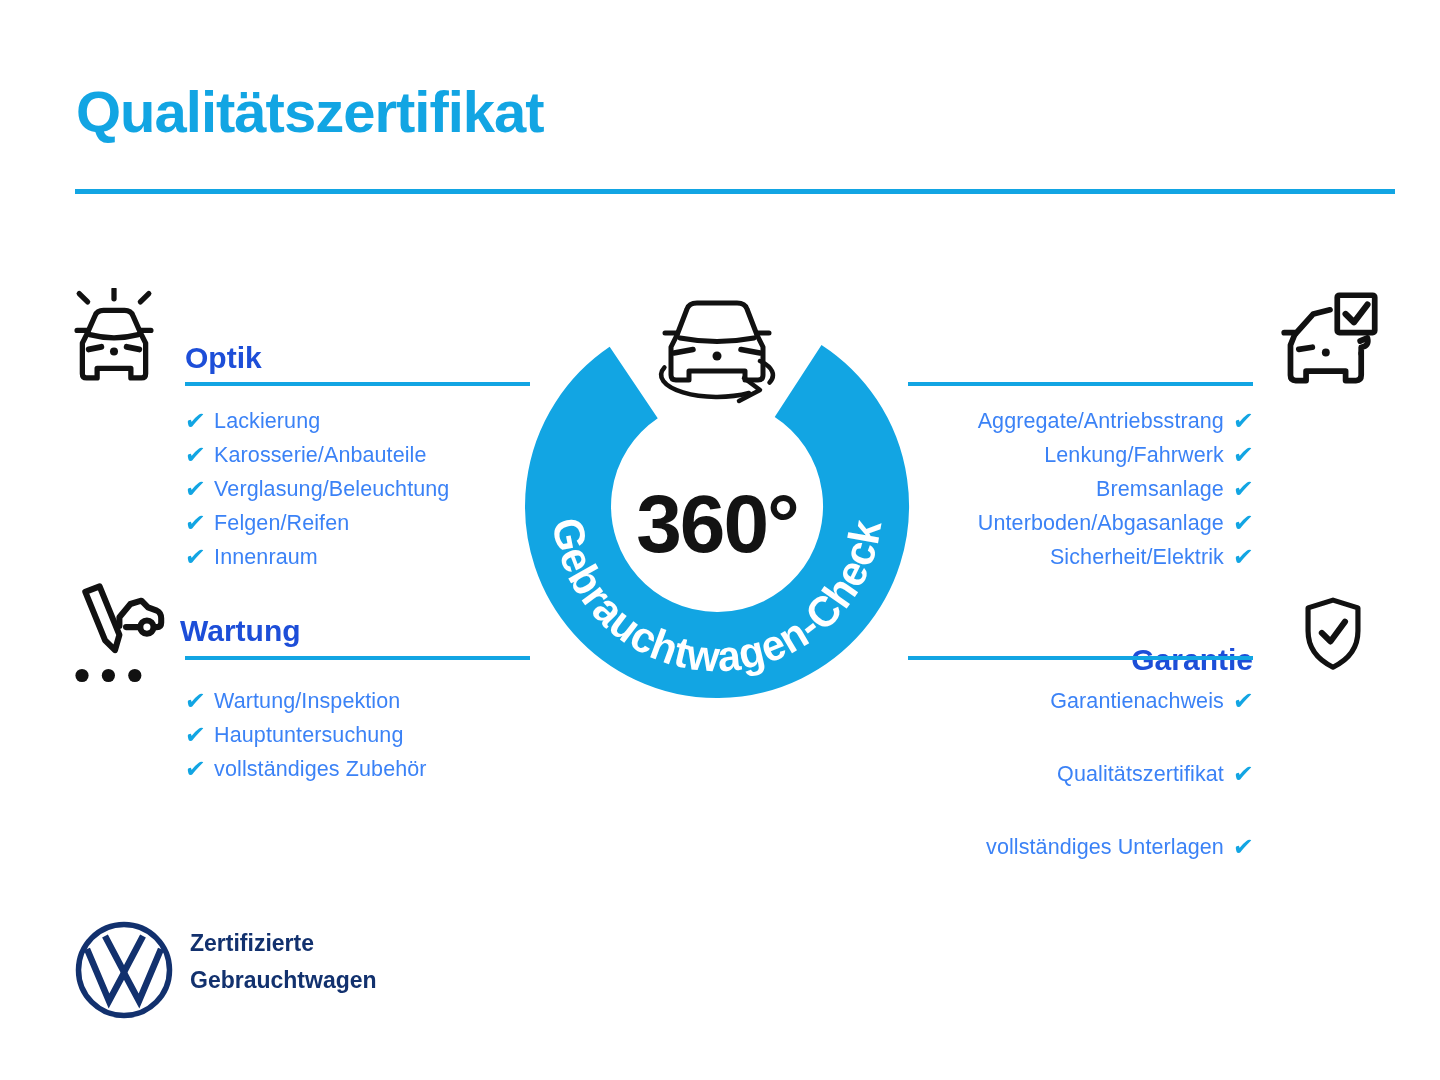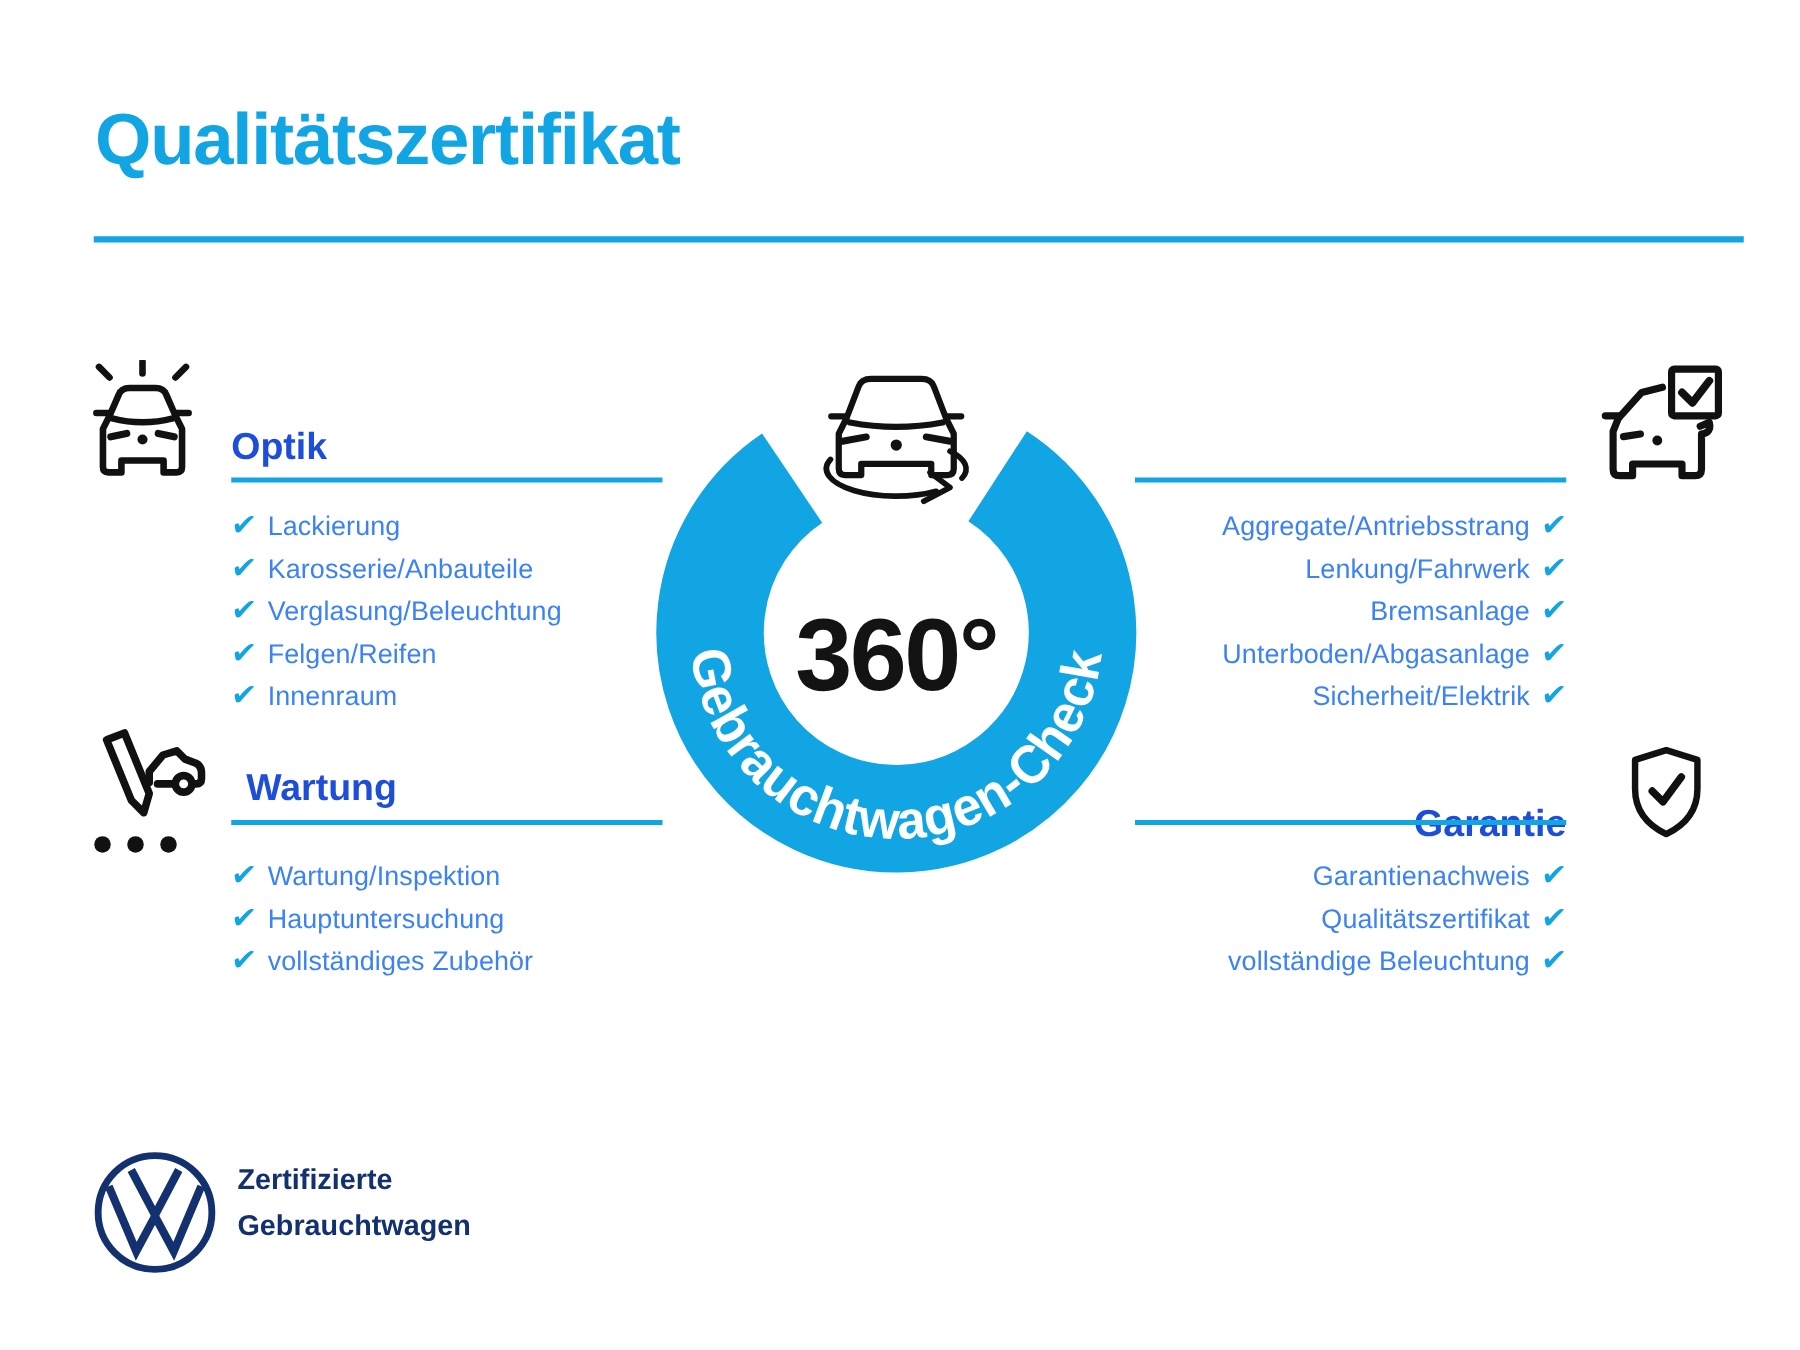--- a/index.html
+++ b/index.html
@@ -88,21 +88,21 @@
       <path d="M23,9 L36,4 L54,48 L50,62 L41,53 Z"></path>
       <path d="M54,40 L54,32 L64,20 L74,17 L80,23 L88,26 Q92,28 92,33 L92,37 Q92,41 88,41 L87,41"></path>
       <path d="M71,41 L60,41"></path>
       <circle cx="79" cy="41" r="6"></circle>
     </g>
     <circle cx="20" cy="85" r="6" fill="#111"></circle>
     <circle cx="44" cy="85" r="6" fill="#111"></circle>
     <circle cx="68" cy="85" r="6" fill="#111"></circle>
   </svg>
 
-  <div class="abs sec-head left" style="left:197px;top:614px;width:345px;">Wartung</div>
+  <div class="abs sec-head left" style="left:180px;top:614px;width:345px;">Wartung</div>
   <div class="abs sec-rule" style="left:185px;top:656px;width:345px;"></div>
   <div class="abs list" style="left:185px;top:684px;">
     <div class="row">
         <span class="chk">✔</span>
         <span class="lbl">Wartung/Inspektion</span>
       </div>
     <div class="row">
         <span class="chk">✔</span>
         <span class="lbl">Hauptuntersuchung</span>
       </div>
@@ -151,31 +151,31 @@
 
   <svg class="abs" style="left:1290px;top:590px;" width="86" height="96" viewBox="0 0 100 100">
     <g fill="none" stroke="#111" stroke-linecap="round" stroke-linejoin="round">
       <path d="M50,6 L79,15 L79,42 Q79,70 50,84 Q21,70 21,42 L21,15 Z" stroke-width="6"></path>
       <path d="M37,44 L47,54 L64,31" stroke-width="7"></path>
     </g>
   </svg>
 
   <div class="abs sec-head right" style="left:908px;top:614px;width:345px;margin-top:29px;">Garantie</div>
   <div class="abs sec-rule" style="left:908px;top:656px;width:345px;"></div>
-  <div class="abs list" style="left:838px;top:684px;width:415px;">
+  <div class="abs list" style="left:838px;top:684px;width:415px;gap:39px;">
     <div class="row r">
         <span class="lbl">Garantienachweis</span>
         <span class="chk">✔</span>
       </div>
     <div class="row r">
         <span class="lbl">Qualitätszertifikat</span>
         <span class="chk">✔</span>
       </div>
     <div class="row r">
-        <span class="lbl">vollständige Beleuchtung</span>
+        <span class="lbl">vollständiges Unterlagen</span>
         <span class="chk">✔</span>
       </div>
   </div>
 
   <svg class="abs" style="left:490px;top:260px;" width="460" height="470" viewBox="490 260 460 470">
 
     <path d="M 633.7,382.5 A 149,149 0 1 0 798.1,381.0" fill="none" stroke="#12a5e3" stroke-width="86" stroke-linecap="butt"></path>
 
     <defs>
       <path id="ringTextPath" d="M 552.4,517.5 A 165,165 0 0 0 881.6,517.5" fill="none"></path>

